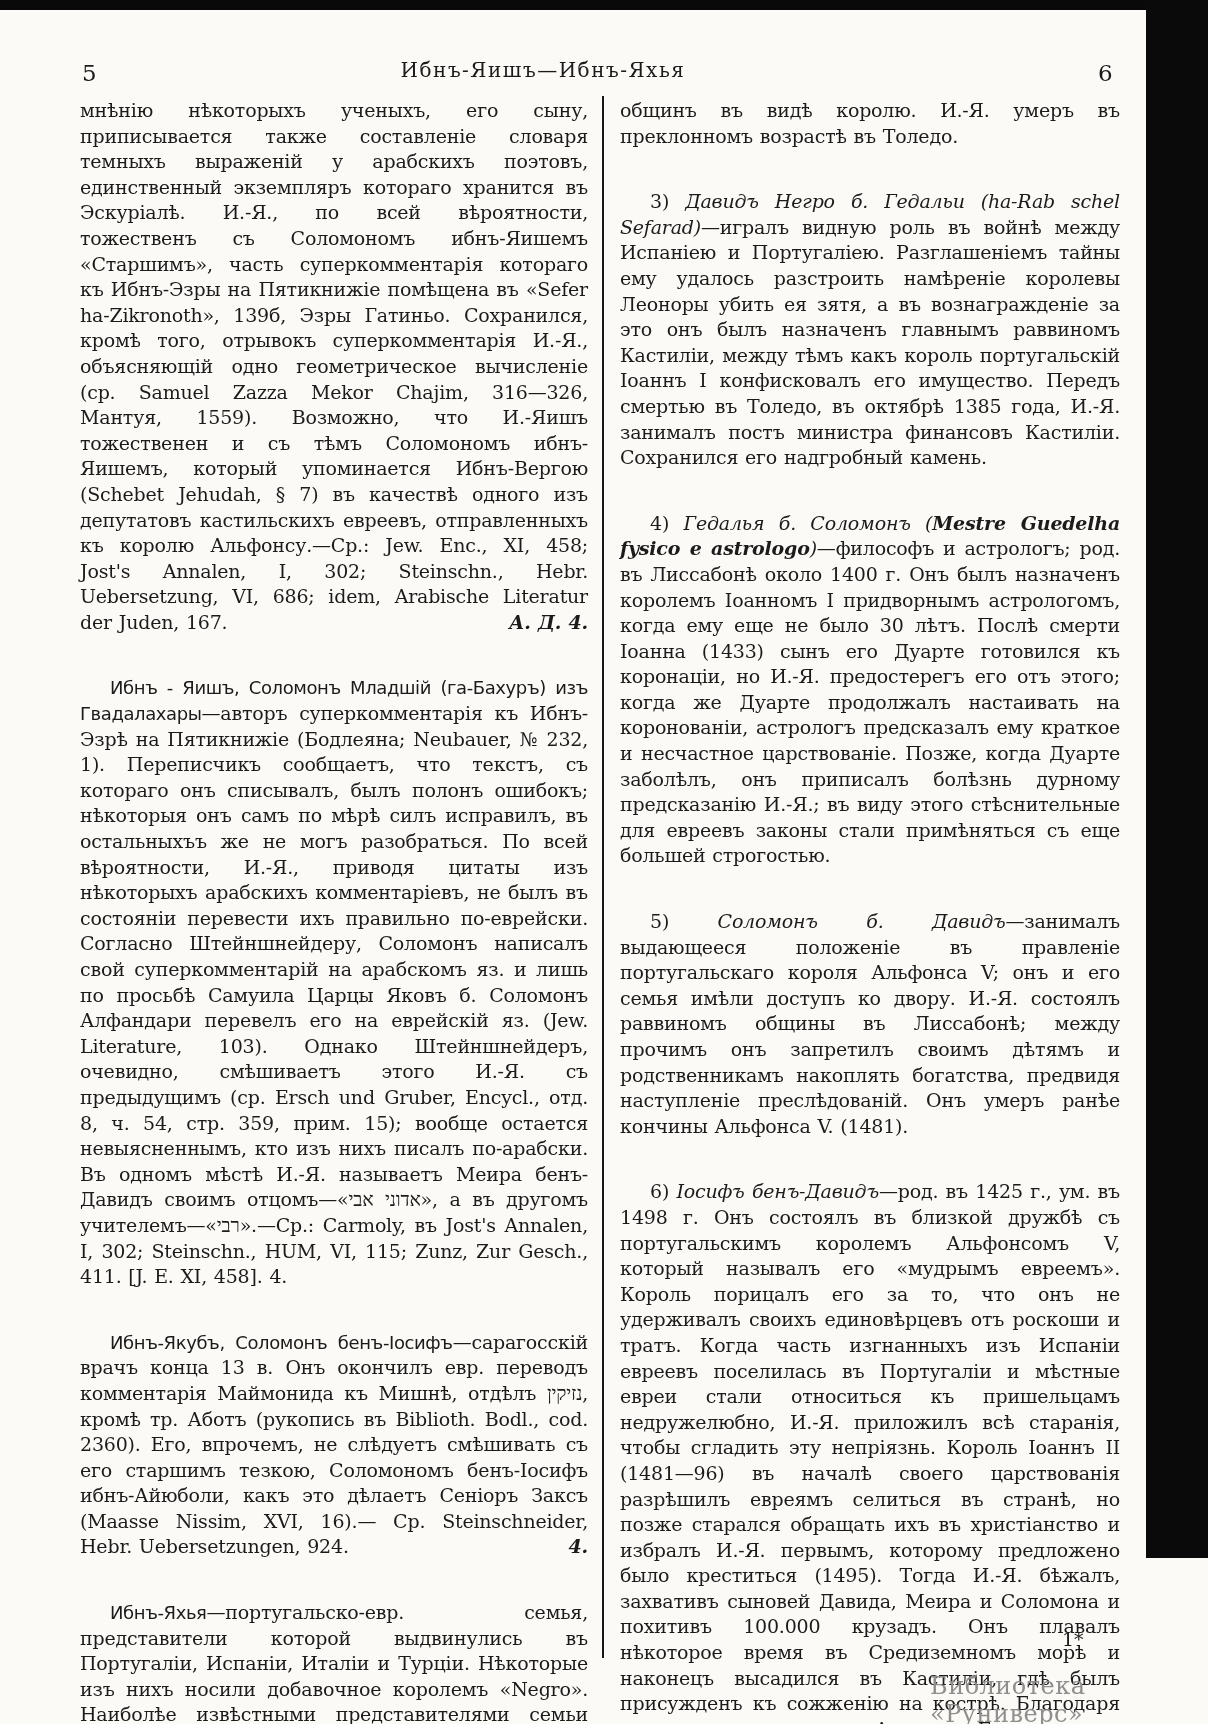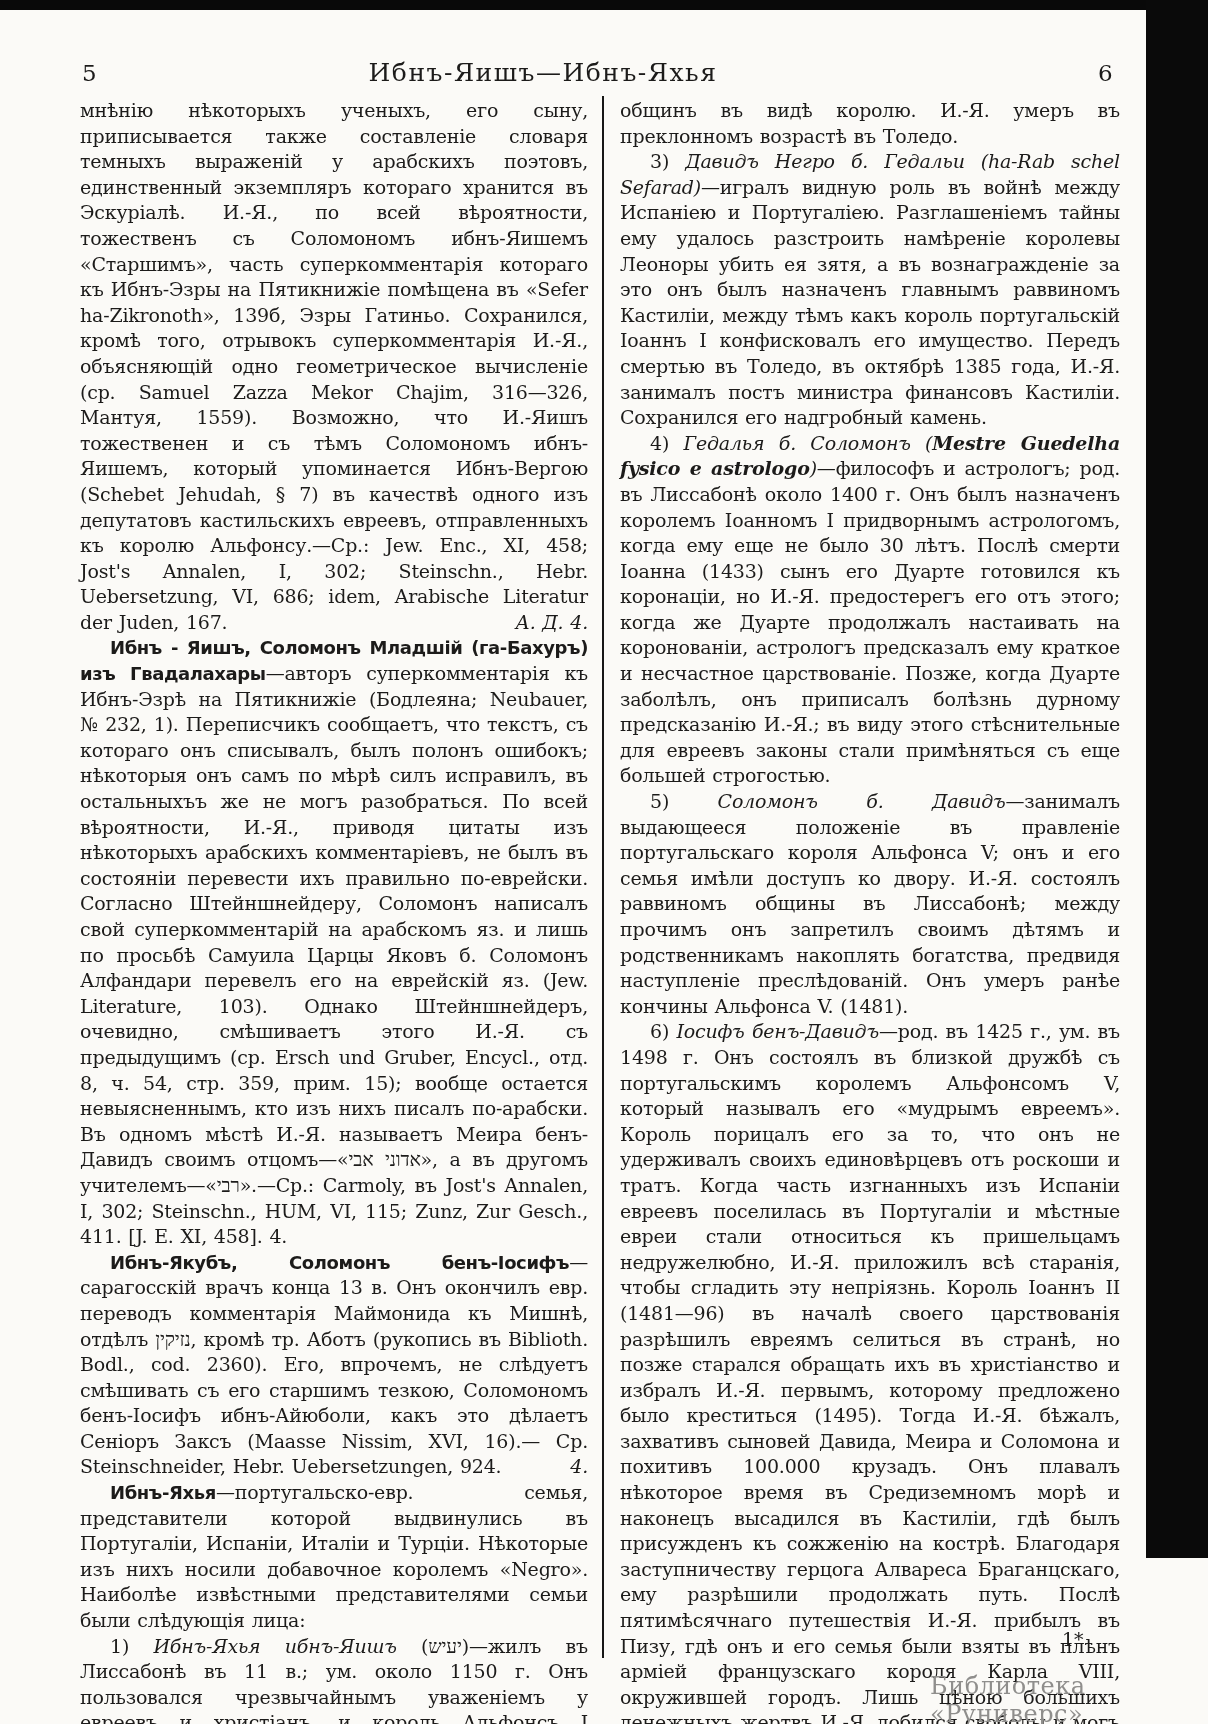--- a/index.html
+++ b/index.html
@@ -15,40 +15,40 @@
   
   .scan-top{position:absolute;left:0;top:0;width:1208px;height:10px;background:#090909;}
   .scan-right{position:absolute;left:1146px;top:0;width:62px;height:1558px;background:#0a0a0a;}
   
   .header{position:absolute;left:0;top:58px;width:1146px;height:36px;}
   .pagenum{position:absolute;top:2px;font-size:23px;}
   .pagenum.left{left:82px;}
   .pagenum.right{left:1098px;}
   .runhead{
     position:absolute;left:0;right:60px;top:0;text-align:center;
-    font-size:25px;letter-spacing:1.5px;font-weight:500;
+    font-size:20px;letter-spacing:1.5px;font-weight:500;
   }
   
   .col-divider{position:absolute;left:602px;top:96px;width:2px;height:1562px;background:#161616;}
   .col{
     position:absolute;top:98px;
     font-size:19px;line-height:25.6px;
     text-align:justify;
     letter-spacing:-0.2px;
     word-spacing:1px;
   }
   .col-left{left:80px;width:508px;}
   .col-right{left:620px;width:500px;}
   .para{margin:0;}
-  .para.ind{text-indent:30px;}
+  .para.ind{text-indent:30px;margin-top:40px;}
   .r-plain{}
-  .r-b{font-family:"DejaVu Sans","Liberation Sans",sans-serif;font-weight:700;font-size:18px;letter-spacing:-0.4px;}
+  .r-b{font-family:"DejaVu Sans","Liberation Sans",sans-serif;font-weight:400;font-size:18px;letter-spacing:-0.4px;}
   .r-i{font-style:italic;}
   .r-bi{font-style:italic;font-weight:700;}
-  .r-sig{float:right;font-style:italic;}
+  .r-sig{float:right;font-style:italic;font-weight:bold;}
   .footnote-mark{position:absolute;left:1062px;top:1628px;font-size:19px;}
   .watermark{
     position:absolute;left:930px;top:1672px;
     font-size:24px;color:#8f8e8c;letter-spacing:0.5px;
     font-family:"DejaVu Serif","Liberation Serif",serif;
   }
 </style>
 </head>
 <body>
 

